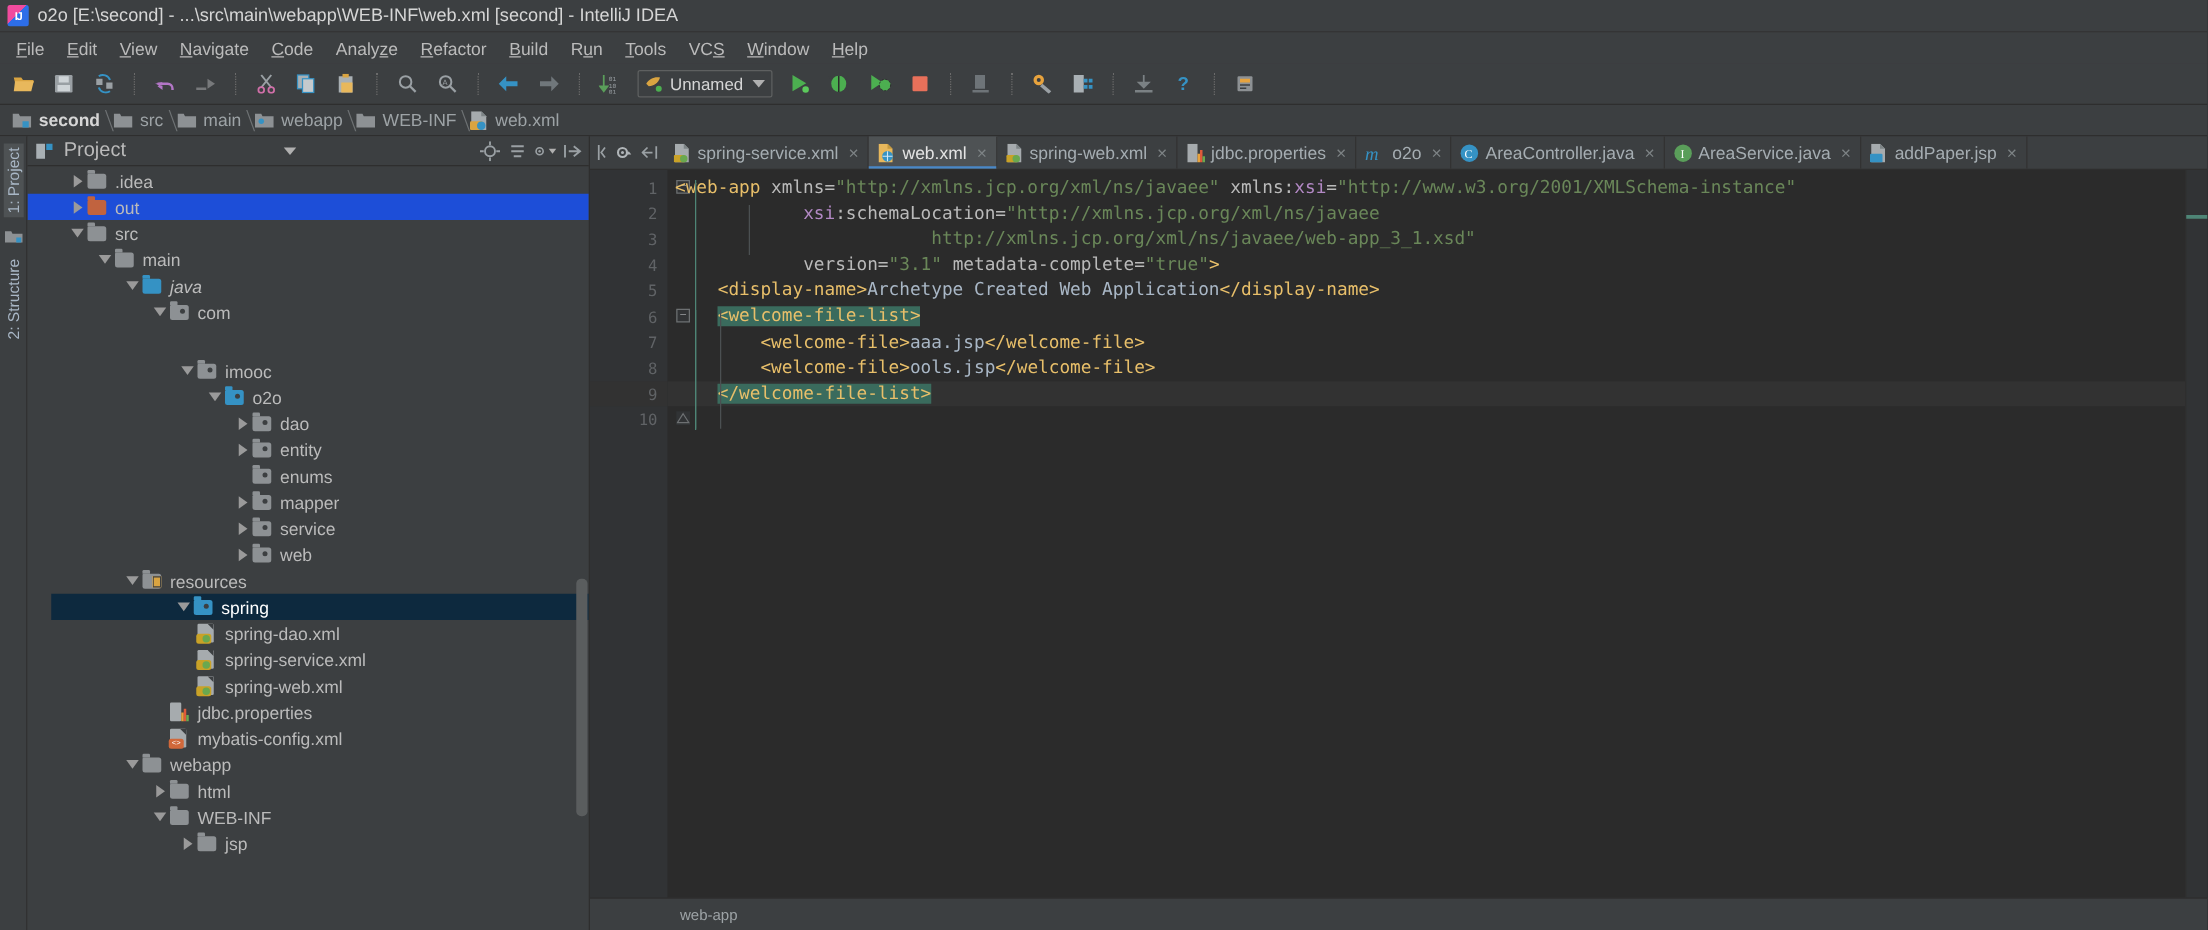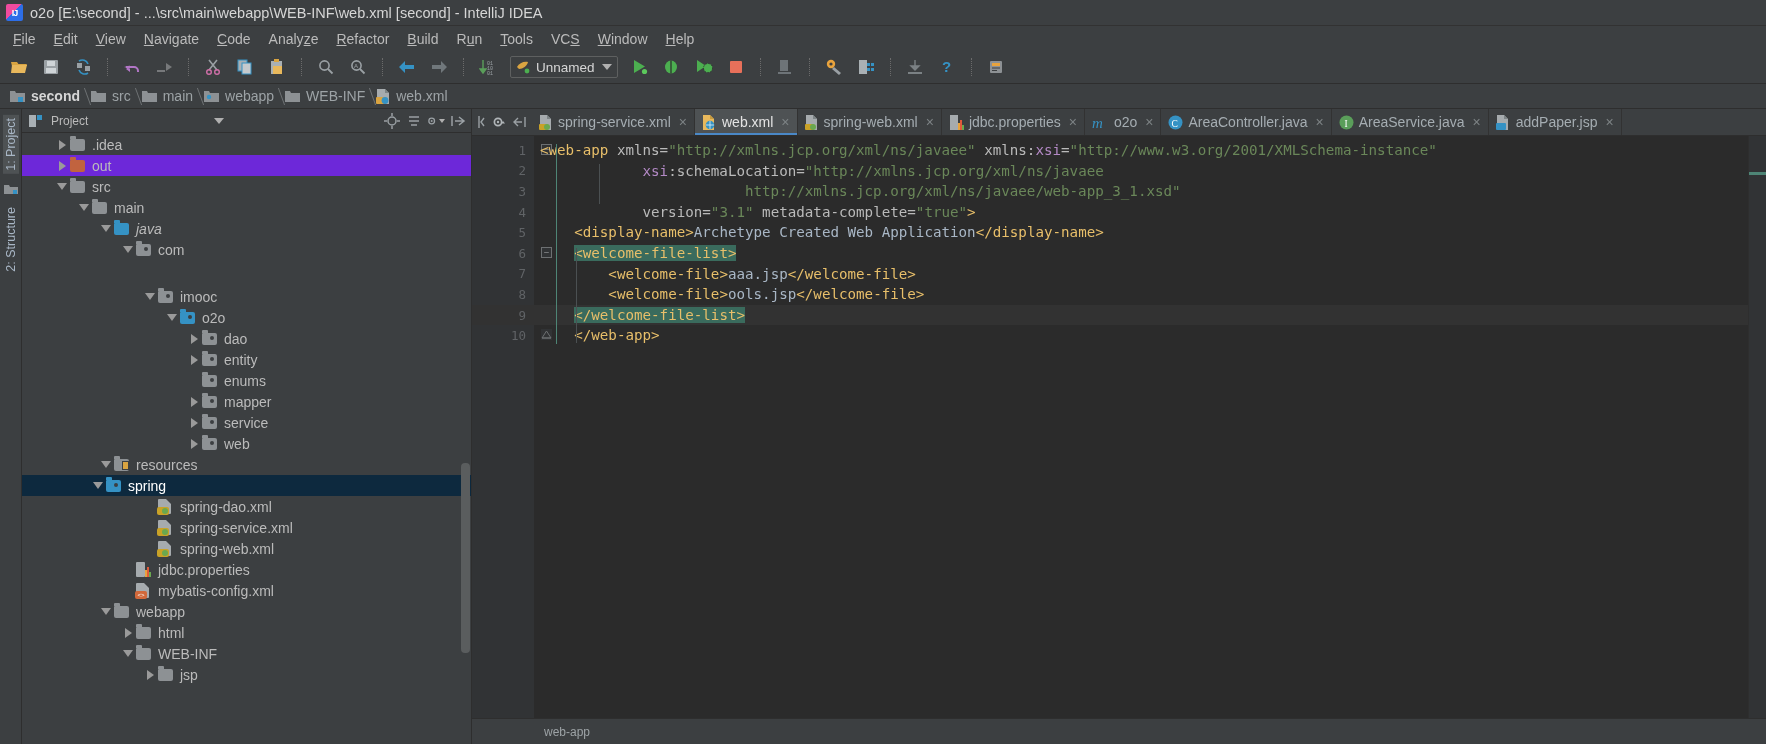--- a/index.html
+++ b/index.html
@@ -106,33 +106,33 @@
   
   .project-panel {
     width: 450px; flex: 0 0 450px; background: #3c3f41;
     display: flex; flex-direction: column; border-right: 1px solid #2e2e2e;
     min-height: 0;
   }
   .panel-head {
     height: 24px; display: flex; align-items: center; gap: 6px;
     padding: 0 4px; flex: 0 0 24px; border-bottom: 1px solid #2e2e2e;
   }
-  .panel-title { color: #bbbbbb; font-size: 12px; }
+  .panel-title { color: #bbbbbb; font-size: 16px; }
   .panel-head-right { margin-left: auto; display: flex; gap: 3px; align-items: center; }
   .ph-btn { width: 19px; height: 19px; display:flex; align-items:center; justify-content:center; }
 
   .tree {
     flex: 1; overflow: hidden; position: relative;
     font-size: 14px; padding-top: 1px;
   }
   .trow {
     height: 21px; display: flex; align-items: center; color: #bbbbbb;
     white-space: nowrap; cursor: default; padding-right: 4px;
   }
-  .trow.sel-out { background: #6d28d9; }
+  .trow.sel-out { background: #1d4ed8; }
   .trow.sel-blue { background: #0d293e; color: #ffffff; }
   .twist {
     width: 16px; height: 100%; display: flex; align-items: center;
     justify-content: center; flex: 0 0 16px;
   }
   .arrow-r {
     width:0;height:0;border-top:5px solid transparent;border-bottom:5px solid transparent;
     border-left:7px solid #9a9a9a;
   }
   .arrow-d {
@@ -698,21 +698,21 @@
           </div>
           <div class="trow" style="padding-left: 76px;">
             <span class="twist">
               <span class="arrow-d"></span>
             </span>
             <span class="ticon" style="display: flex; align-items: center;">
               <div class="fo res"></div>
             </span>
             <span class="tlabel">resources</span>
           </div>
-          <div class="trow sel-blue" style="padding-left: 68px;">
+          <div class="trow sel-blue" style="padding-left: 98px; margin-left: 19px;">
             <span class="twist">
               <span class="arrow-d"></span>
             </span>
             <span class="ticon" style="display: flex; align-items: center;">
               <div class="fo blue pkg"></div>
             </span>
             <span class="tlabel">spring</span>
           </div>
           <div class="trow" style="padding-left: 120px;">
             <span class="twist"></span>
@@ -953,21 +953,20 @@
           <div class="indent-guide" style="left:42px;top:112px;height:95px;"></div>
         <div class="cline"><span class="tagname">&lt;web-app </span><span class="attr">xmlns=</span><span class="str">"http://xmlns.jcp.org/xml/ns/javaee"</span><span class="attr"> xmlns:</span><span class="ns">xsi</span><span class="attr">=</span><span class="str">"http://www.w3.org/2001/XMLSchema-instance"</span></div>
             <div class="cline">            <span class="ns">xsi</span><span class="attr">:schemaLocation=</span><span class="str">"http://xmlns.jcp.org/xml/ns/javaee</span></div>
             <div class="cline">                        <span class="str">http://xmlns.jcp.org/xml/ns/javaee/web-app_3_1.xsd"</span></div>
             <div class="cline">            <span class="attr">version=</span><span class="str">"3.1"</span><span class="attr"> metadata-complete=</span><span class="str">"true"</span><span class="tagname">&gt;</span></div>
             <div class="cline">    <span class="tagname">&lt;display-name&gt;</span><span class="txt">Archetype Created Web Application</span><span class="tagname">&lt;/display-name&gt;</span></div>
             <div class="cline">    <span class="tagname sel">&lt;welcome-file-list&gt;</span></div>
             <div class="cline">        <span class="tagname">&lt;welcome-file&gt;</span><span class="txt">aaa.jsp</span><span class="tagname">&lt;/welcome-file&gt;</span></div>
             <div class="cline">        <span class="tagname">&lt;welcome-file&gt;</span><span class="txt">ools.jsp</span><span class="tagname">&lt;/welcome-file&gt;</span></div>
             <div class="cline hl">    <span class="tagname sel">&lt;/welcome-file-list&gt;</span></div>
-            <div class="cline">    <span class="tagname">&lt;/web-app&gt;</span></div>
           </div>
         <div class="right-gut">
           <div class="err-strip-mark"></div>
         </div>
       </div>
 
       <div class="editor-foot">
         <span>web-app</span>
       </div>
     </div>

